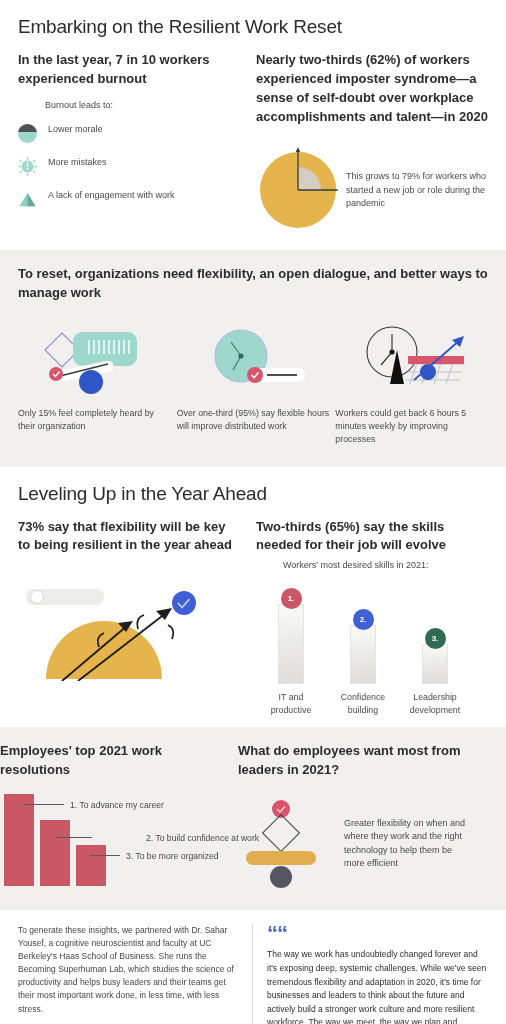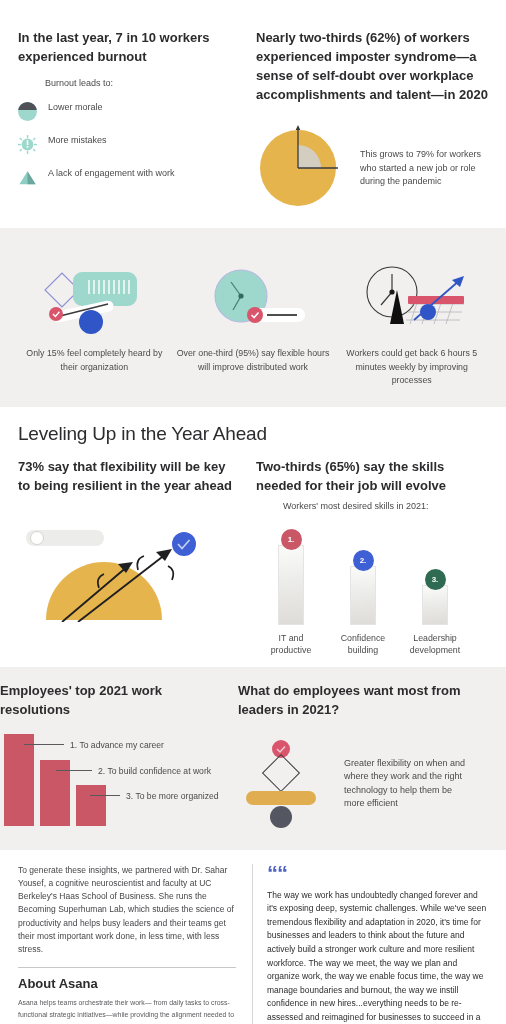--- a/index.html
+++ b/index.html
@@ -60,27 +60,27 @@
   .ico-morale:after {
     content:""; position:absolute; left:0; top:0; width:100%; height:42%;
     background:#4f5158; border-radius: 19px 19px 0 0;
   }
   
   .ico-mistake { display:flex; align-items:center; justify-content:center; }
   
   .ico-tri { }
 
   
-  .pie-wrap { display:flex; align-items:center; gap: 14px; margin-top: 16px; }
+  .pie-wrap { display:flex; align-items:center; margin-top: 16px; }
   .pie-note { font-size: 9px; color:#4a4a4c; line-height:1.5; }
 
   
   .sec2 { padding: 15px 18px 20px 18px; }
   .sec2 .three { display:flex; gap: 6px; margin-top: 18px; }
-  .tri-col { width: 156px; text-align:center; }
+  .tri-col { width: 156px; }
   .tri-art { height: 78px; display:flex; align-items:center; justify-content:center; }
   .tri-cap { font-size: 8.8px; color:#4a4a4c; line-height:1.5; margin-top: 8px; }
 
   
   .sec3 { padding: 16px 18px 10px 18px; }
   .sec3 .cols { display:flex; gap:16px; margin-top: 13px; }
 
   .podium { display:flex; align-items:flex-end; gap: 14px; margin-top: 16px; padding-left: 6px; }
   .pod { width: 58px; text-align:center; }
   .pod-bar {
@@ -123,20 +123,21 @@
 
   .quote-mark { color:#5064c8; font-size: 22px; font-weight:bold; line-height:0.9; letter-spacing:-1px; }
   .quote-p { font-size: 8.5px; line-height: 1.6; color:#2c2c2e; margin-top: 5px; }
 </style>
 </head>
 <body>
 
 <div class="page">
 
   <div class="sec1">
+    <h1 class="section-title">Embarking on the Resilient Work Reset</h1>
 
     <div class="cols">
       <div class="col-l">
         <div class="lede">In the last year, 7 in 10 workers experienced burnout</div>
         <div class="sub" style="margin-top:10px;">Burnout leads to:</div>
 
         <div class="bullet-list">
 
           <div class="bullet-row">
             <span class="bullet-ico ico-morale"></span>
@@ -192,20 +193,21 @@
               <line x1="42" y1="48" x2="82" y2="48" stroke="#3a3a3c" stroke-width="1.3"></line>
             </svg>
           </div>
           <div class="pie-note">This grows to 79% for workers who started a new job or role during the pandemic</div>
         </div>
       </div>
     </div>
   </div>
 
   <div class="band-gray sec2">
+    <div class="lede">To reset, organizations need flexibility, an open dialogue, and better ways to manage work</div>
 
     <div class="three">
 
       <div class="tri-col">
         <div class="tri-art">
           <svg width="120" height="76" viewBox="0 0 120 76">
             <rect x="16" y="16" width="24" height="24" transform="rotate(-45 28 28)" fill="none" stroke="#8f8fd6" stroke-width="1.2"></rect>
             <path d="M48 10 h46 a9 9 0 0 1 9 9 v16 a9 9 0 0 1 -9 9 h-28 l-6 10 -2 -10 h-10 a9 9 0 0 1 -9 -9 v-16 a9 9 0 0 1 9 -9 z" fill="#9ed8cd"></path>
             <g stroke="#ffffff" stroke-width="1.4">
               <line x1="55" y1="18" x2="55" y2="32"></line>
@@ -333,21 +335,21 @@
         <div class="bars-wrap">
           <div class="bars">
             <div class="bar" style="height:92px;"></div>
             <div class="bar" style="height:66px;"></div>
             <div class="bar" style="height:41px;"></div>
           </div>
           <div class="bar-note" style="left:24px; top:6px;">
             <span class="leader-line" style="width:40px;"></span>
             <span>1. To advance my career</span>
           </div>
-          <div class="bar-note" style="left:56px; top:32px;">
+          <div class="bar-note" style="left:56px; top:39px;gap:48px;">
             <span class="leader-line" style="width:36px;"></span>
             <span>2. To build confidence at work</span>
           </div>
           <div class="bar-note" style="left:90px; top:57px;">
             <span class="leader-line" style="width:30px;"></span>
             <span>3. To be more organized</span>
           </div>
         </div>
       </div>
 

